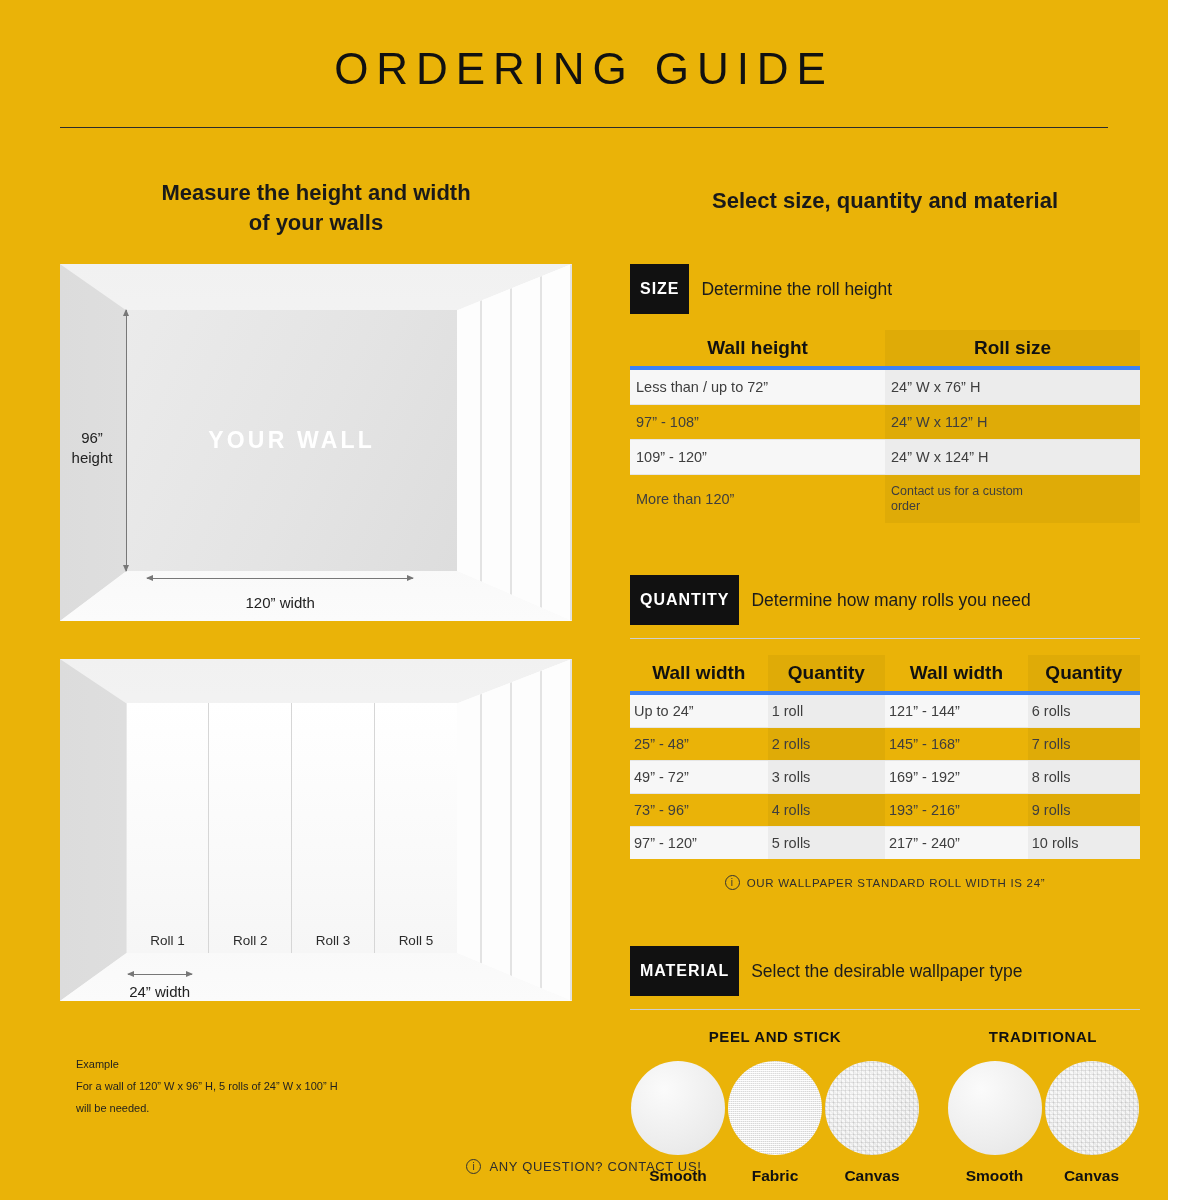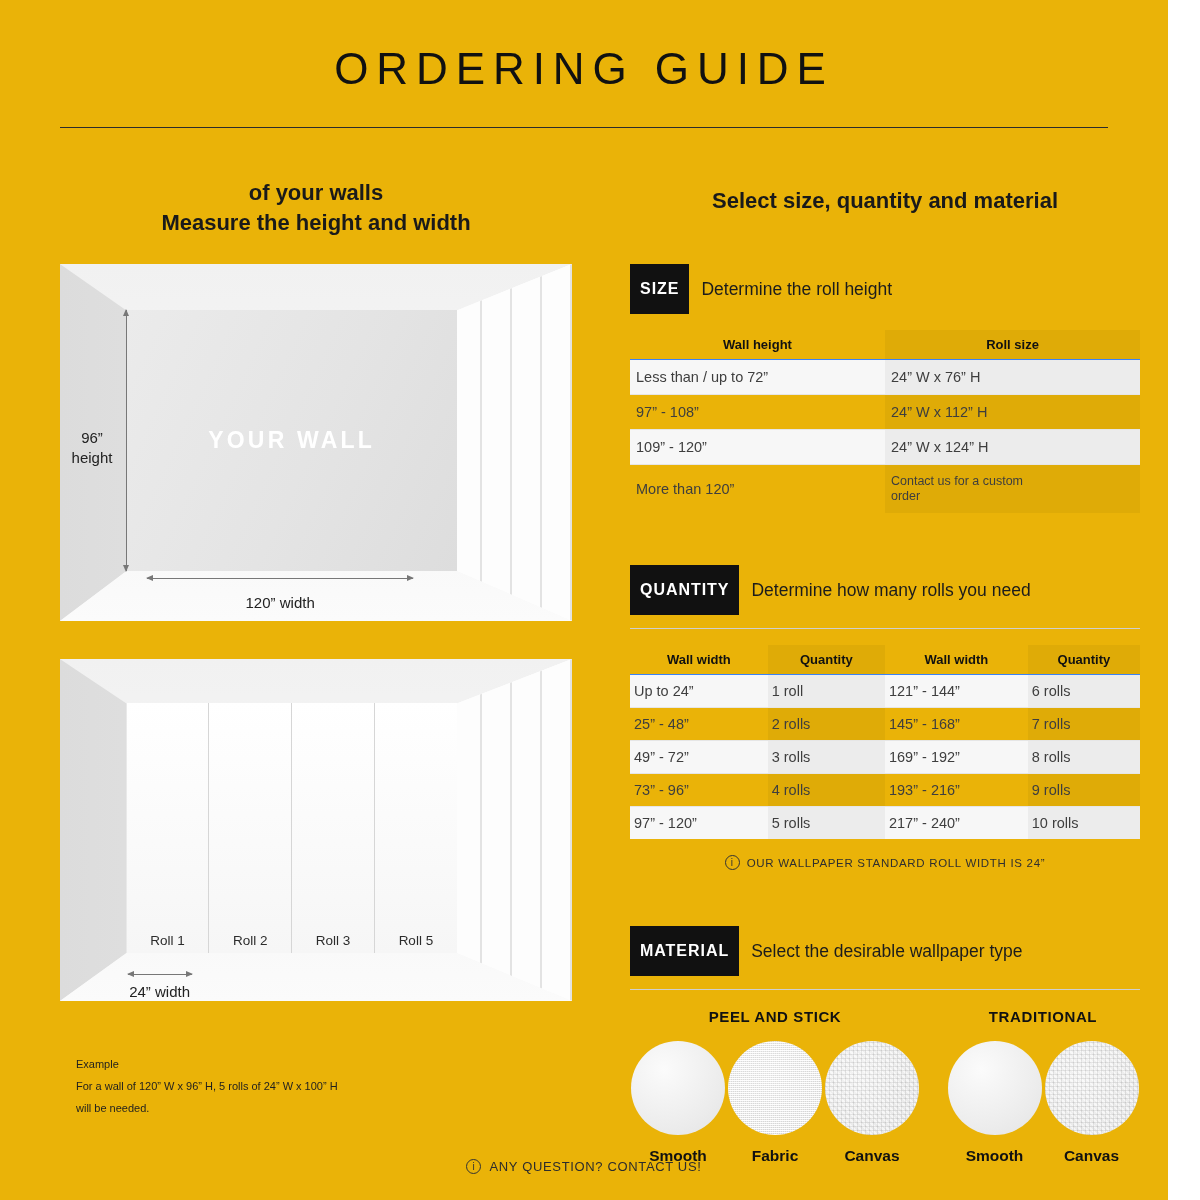--- a/index.html
+++ b/index.html
@@ -69,22 +69,22 @@
   .section-head.underline { border-bottom:1px solid #cfcfcf; padding-bottom:13px; }
   .badge { display:inline-block; background:#111; color:#fff; font-weight:700; font-size:16px;
            letter-spacing:0.06em; padding:16px 10px; }
   .caption { font-size:17.5px; color:#1c1c1c; margin-left:12px; }
 
   .size-section { margin-top:48px; }
   .quantity-section { margin-top:52px; }
   .material-section { margin-top:56px; }
 
   table { width:100%; border-collapse:collapse; margin-top:16px; }
-  th { font-size:13px; font-weight:700; color:#111; text-align:center; padding:7px 4px;
-       border-bottom:1px solid #3b82f6; }
+  th { font-size:19px; font-weight:700; color:#111; text-align:center; padding:7px 4px;
+       border-bottom:4px solid #3b82f6; }
   td { font-size:14.5px; color:#3e3e3e; padding:9px 6px;
        border-bottom:1px solid #e6e6e6; }
   tbody tr:nth-child(odd) { background:#f7f7f7; }
   tbody tr:last-child td { border-bottom:none; }
   .shade { background:rgba(0,0,0,0.045); }
   .size-table th { width:50%; }
   .small-cell { font-size:12.5px; line-height:15px; }
   .narrow { display:inline-block; max-width:135px; }
   .quantity-table th:nth-child(1){width:27%;} .quantity-table th:nth-child(2){width:23%;}
   .quantity-table th:nth-child(3){width:28%;} .quantity-table th:nth-child(4){width:22%;}
@@ -121,22 +121,22 @@
 </head>
 <body>
 
 <div class="canvas">
 
   <h1 class="title">ORDERING GUIDE</h1>
   <div class="divider"></div>
 
   <div class="col-left">
     <div class="col-heading">
+      <div>Measure the height and width</div>
       <div>of your walls</div>
-      <div>Measure the height and width</div>
     </div>
 
     <div class="room room1">
       <div class="ceiling"></div>
       <div class="left-wall"></div>
       <div class="window-wall"></div>
       <div class="floor"></div>
       <div class="back-wall">
         <span class="your-wall">YOUR WALL</span>
       </div>

